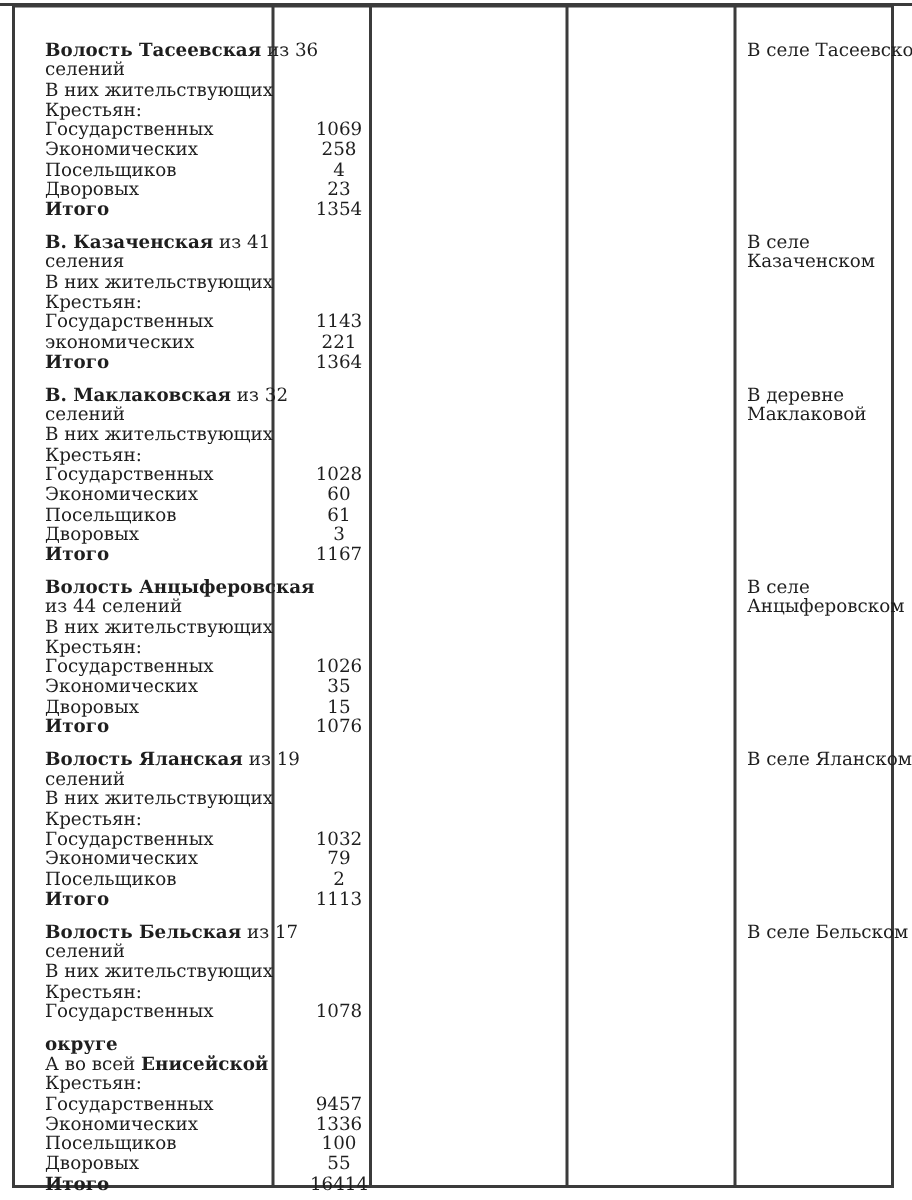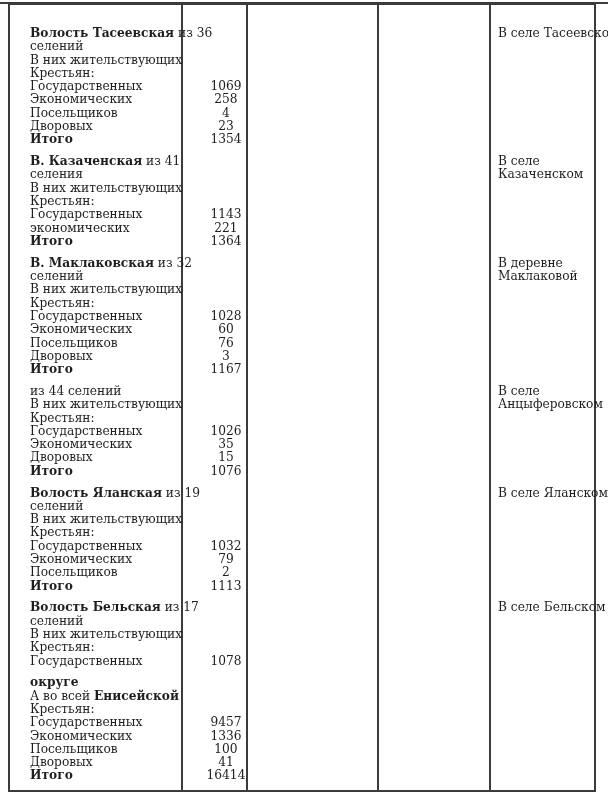--- a/index.html
+++ b/index.html
@@ -176,39 +176,42 @@
           <div class="row">
             <div class="label"><span class="seg">Государственных</span></div>
             <div class="value">1028</div>
           </div>
           <div class="row">
             <div class="label"><span class="seg">Экономических</span></div>
             <div class="value">60</div>
           </div>
           <div class="row">
             <div class="label"><span class="seg">Посельщиков</span></div>
-            <div class="value">76</div>
+            <div class="value">61</div>
           </div>
           <div class="row">
             <div class="label"><span class="seg">Дворовых</span></div>
             <div class="value">3</div>
           </div>
           <div class="row">
             <div class="label"><span class="seg bold">Итого</span></div>
             <div class="value">1167</div>
           </div>
         </div>
         <div class="location">
           <div class="loc-line">В деревне</div>
           <div class="loc-line">Маклаковой</div>
         </div>
       </div>
       <div class="block">
         <div class="rows">
           <div class="row">
+            <div class="label"><span class="seg bold">Волость Анцыферовская</span></div>
+          </div>
+          <div class="row">
             <div class="label"><span class="seg">из 44 селений</span></div>
           </div>
           <div class="row">
             <div class="label"><span class="seg">В них жительствующих</span></div>
           </div>
           <div class="row">
             <div class="label"><span class="seg">Крестьян:</span></div>
           </div>
           <div class="row">
             <div class="label"><span class="seg">Государственных</span></div>
@@ -308,21 +311,21 @@
           <div class="row">
             <div class="label"><span class="seg">Экономических</span></div>
             <div class="value">1336</div>
           </div>
           <div class="row">
             <div class="label"><span class="seg">Посельщиков</span></div>
             <div class="value">100</div>
           </div>
           <div class="row">
             <div class="label"><span class="seg">Дворовых</span></div>
-            <div class="value">41</div>
+            <div class="value">55</div>
           </div>
           <div class="row">
             <div class="label"><span class="seg bold">Итого</span></div>
             <div class="value">16414</div>
           </div>
         </div>
       </div>
     </div>
 </div>
 

